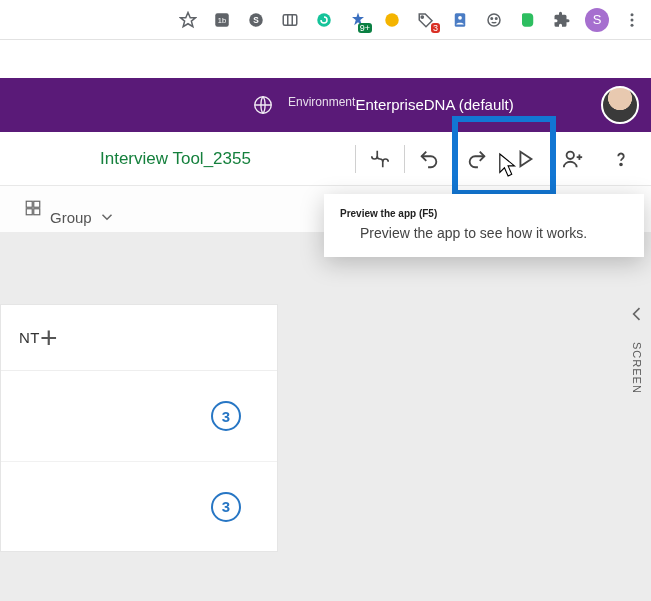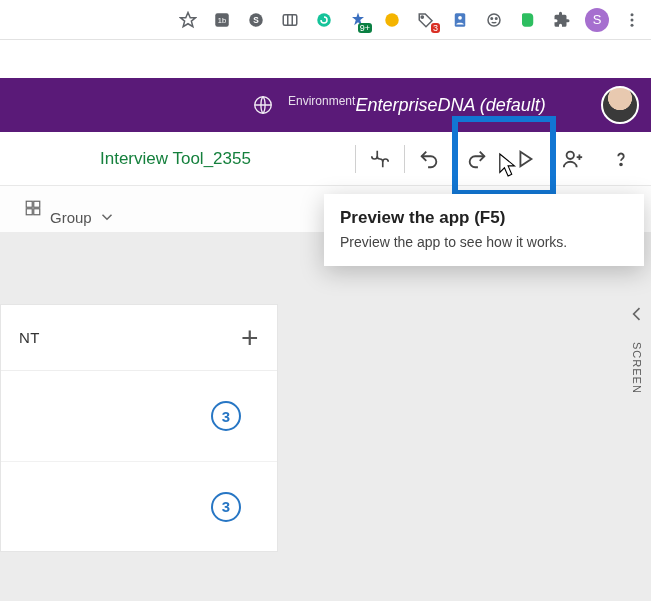--- a/index.html
+++ b/index.html
@@ -60,21 +60,21 @@
     padding: 0 16px 0 16px;
     position: relative;
   }
   .env-mid {
     position:absolute; left:252px; top:0; height:100%;
     display:flex; align-items:center; gap:14px;
   }
   .globe-icon { width:22px; height:22px; opacity:.9; }
   .env-text { display:flex; flex-direction:row; line-height:1.15; }
   .env-label { font-size:12px; opacity:.85; }
-  .env-name { font-size:18px;font-style:italic; }
+  .env-name { font-size:15px; }
   .user-avatar {
     position:absolute; right:12px; top:50%; transform:translateY(-50%);
     width:38px;height:38px;border-radius:50%;
     background: radial-gradient(circle at 50% 30%, #e8c9b0 0 40%, #3a3a3a 42% 100%);
     border:2px solid #fff;
   }
 
   
   .toolbar {
     height: 54px;
@@ -113,21 +113,21 @@
     position:absolute; left:0; right:0; top:232px; bottom:0;
     background:#ececec;
   }
   .left-panel {
     position:absolute; left:0; top:72px;
     width:278px; background:#ffffff;
     border:1px solid #e5e5e5;
   }
   .left-header {
     height:66px; border-bottom:1px solid #eee;
-    display:flex;align-items:center;justify-content:space-between;
+    display:flex;align-items:center;
     padding:0 18px; font-size:15px; color:#333; letter-spacing:.5px;
   }
   .plus { font-size:30px; font-weight:300; color:#555; }
   .left-row {
     height:90px; display:flex;align-items:center;justify-content:flex-end;
     padding-right:36px;
   }
   .count-circle {
     width:30px;height:30px;border:2px solid #2776c4;border-radius:50%;
     display:flex;align-items:center;justify-content:center;
@@ -150,22 +150,22 @@
   }
 
   
   .tooltip {
     position:absolute; left:324px; top:194px;
     width:320px; background:#fff;
     box-shadow: 0 6px 24px rgba(0,0,0,.22);
     padding:14px 16px 16px 16px;
     z-index:30;
   }
-  .tooltip-title { font-weight:600; font-size:17px; color:#222; margin-bottom:6px;}
-  .tooltip-body  { font-size:14px; color:#444; }
+  .tooltip-title { font-weight:600; font-size:10px; color:#222; margin-bottom:6px;}
+  .tooltip-body  { font-size:14px; color:#444;margin-left:20px; }
 
   
   .highlight-box {
     position:absolute; left:452px; top:116px;
     width:104px; height:80px;
     border:6px solid #1276d3;
     z-index:25;
     pointer-events:none;
   }
 

